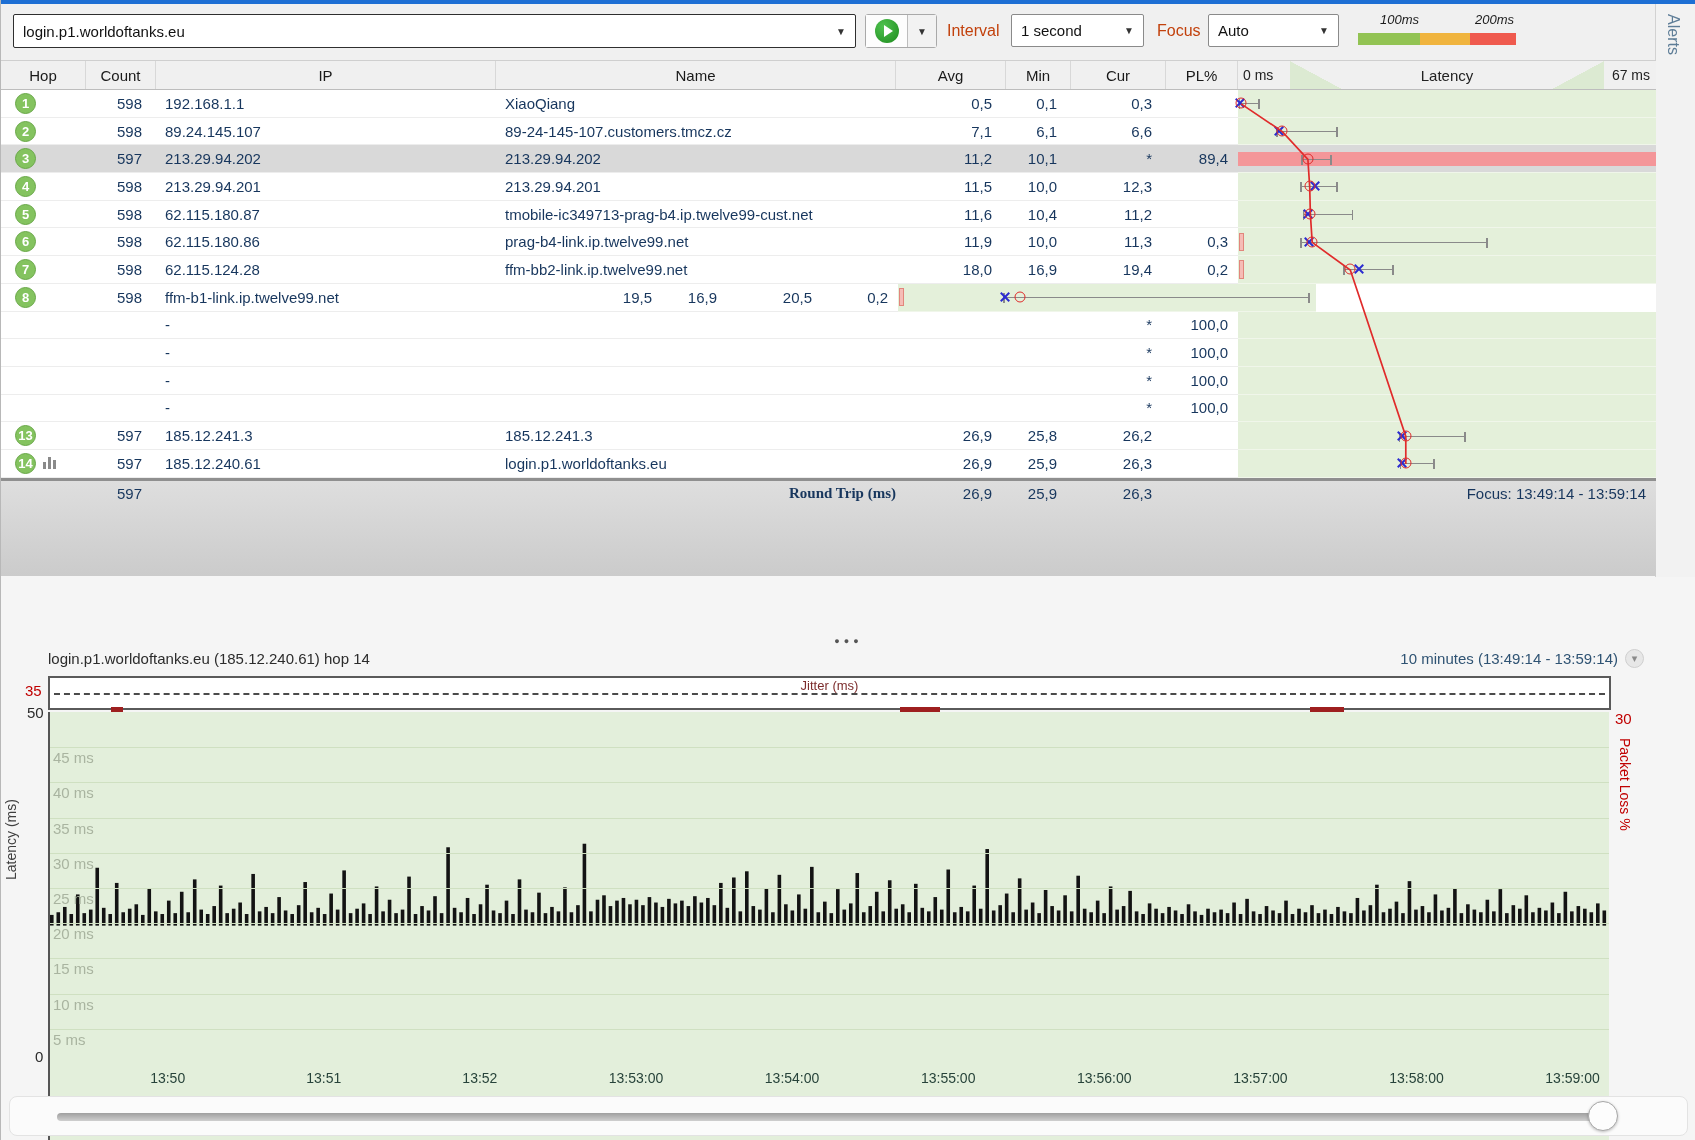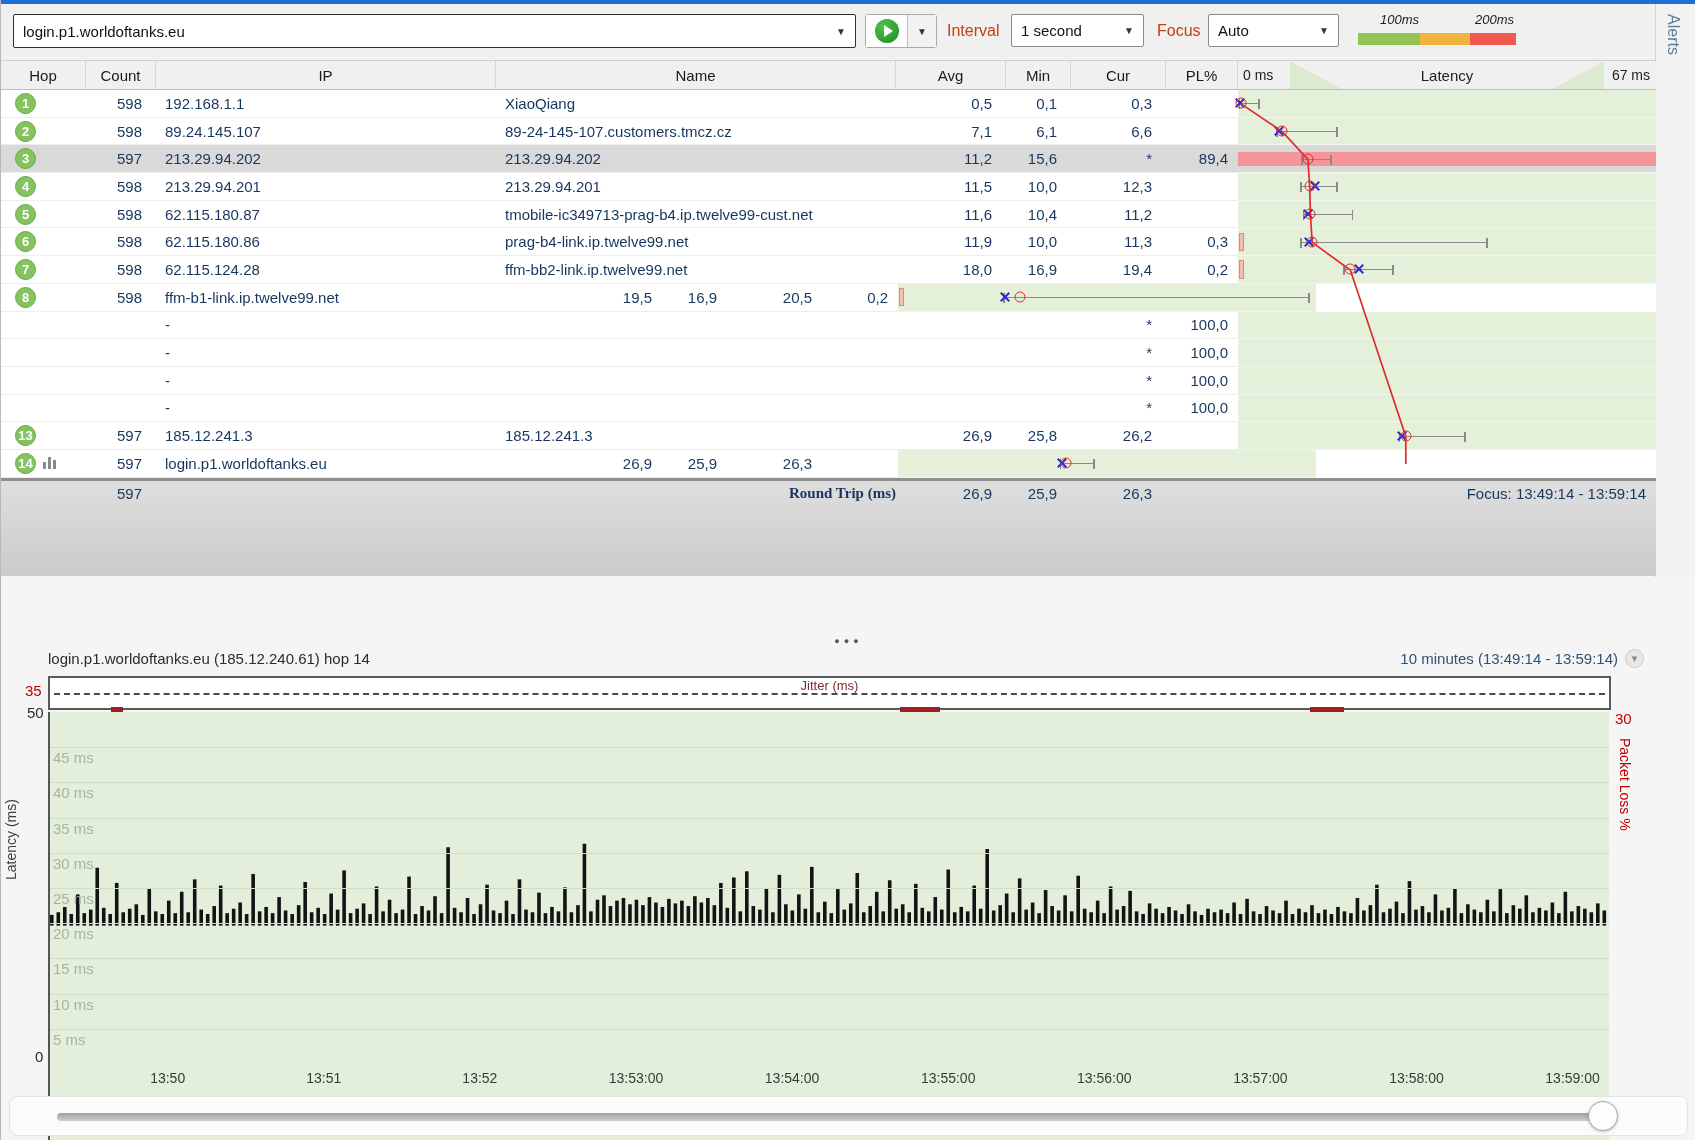--- a/index.html
+++ b/index.html
@@ -209,21 +209,21 @@
           </div>
         </div>
         <div class="trow selected">
           <div class="cell c-hop hop-cell">
             <span class="badge">3</span>
           </div>
           <div class="cell c-count num">597</div>
           <div class="cell c-ip txt">213.29.94.202</div>
           <div class="cell c-name txt">213.29.94.202</div>
           <div class="cell c-avg num">11,2</div>
-          <div class="cell c-min num">15,6</div>
+          <div class="cell c-min num">10,1</div>
           <div class="cell c-cur num">*</div>
           <div class="cell c-pl pl">89,4</div>
           <div class="cell c-lat lat-cell loss-full">
             <div class="loss-band"></div>
             <div class="errbar" style="left: 15.0746%; width: 7.31343%;"></div>
             <div class="avg-dot" style="left: 16.7164%;"></div>
           </div>
         </div>
         <div class="trow">
           <div class="cell c-hop hop-cell">
@@ -376,20 +376,21 @@
         <div class="trow">
           <div class="cell c-hop hop-cell">
             <span class="badge">14</span>
             <span class="bars-icon">
               <i></i>
               <i></i>
               <i></i>
             </span>
           </div>
           <div class="cell c-count num">597</div>
+          <div class="cell c-ip txt">185.12.240.61</div>
           <div class="cell c-name txt">login.p1.worldoftanks.eu</div>
           <div class="cell c-avg num">26,9</div>
           <div class="cell c-min num">25,9</div>
           <div class="cell c-cur num">26,3</div>
           <div class="cell c-pl pl"></div>
           <div class="cell c-lat lat-cell">
             <div class="errbar" style="left: 38.6567%; width: 8.35821%;"></div>
             <div class="xmark" style="left: 39.2537%;"></div>
             <div class="avg-dot" style="left: 40.1493%;"></div>
           </div>

